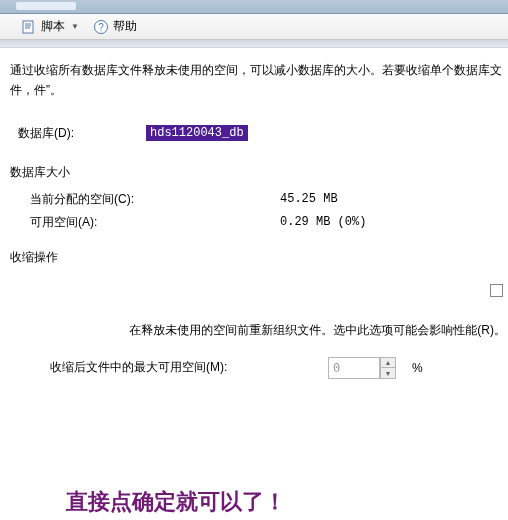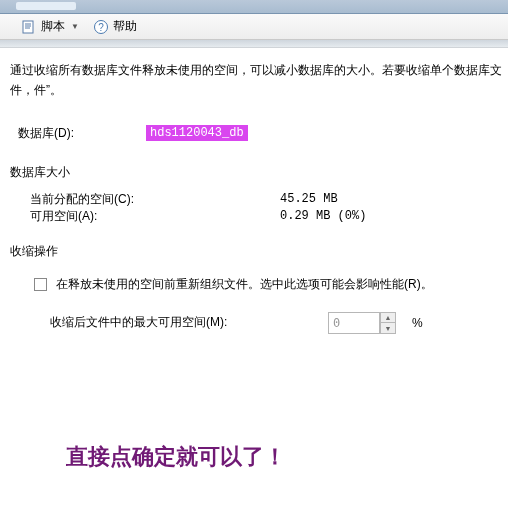--- a/index.html
+++ b/index.html
@@ -64,37 +64,37 @@
     display: flex;
     align-items: flex-start;
     margin: 6px 8px;
   }
   .db-label { width: 126px; }
   .db-select {
     flex: 1;
     position: relative;
   }
   .db-select-text {
-    background: #d946ef;
+    background: #4c1d95;
     color: #fff;
     padding: 1px 4px;
     font-family: Consolas, "Courier New", monospace;
     font-size: 12px;
     display: inline-block;
     margin-left: 2px;
   }
   .section-title {
     margin: 22px 0 10px 0;
     font-size: 12px;
   }
   .indent { margin-left: 20px; }
-  .kv-row { display: flex; margin: 0 0; align-items: center; }
+  .kv-row { display: flex; margin: 6px 0; align-items: center; }
   .kv-label { width: 250px; }
   .kv-val { font-family: Consolas, "Courier New", monospace; }
-  .cb-row { display: flex; align-items: flex-start; gap: 6px; margin: 16px 0 18px 20px; }
+  .cb-row { display: flex; align-items: flex-end; gap: 22px; margin: 16px 0 18px 20px; flex-direction: column; }
   .cb {
     width: 13px; height: 13px; border: 1px solid #888; background: #fff; margin-top: 2px;
     appearance: none; cursor: pointer;
   }
   .spin-row { display: flex; align-items: center; margin-left: 40px; gap: 10px; }
   .spin-label { width: 268px; }
   .spinbox {
     display: flex; align-items: stretch; height: 22px;
   }
   .spin-input {

